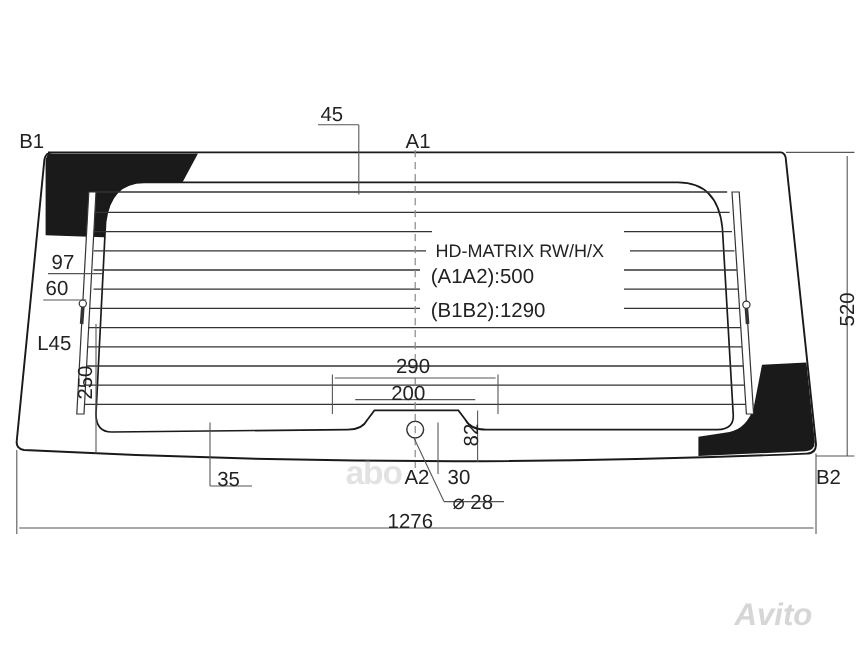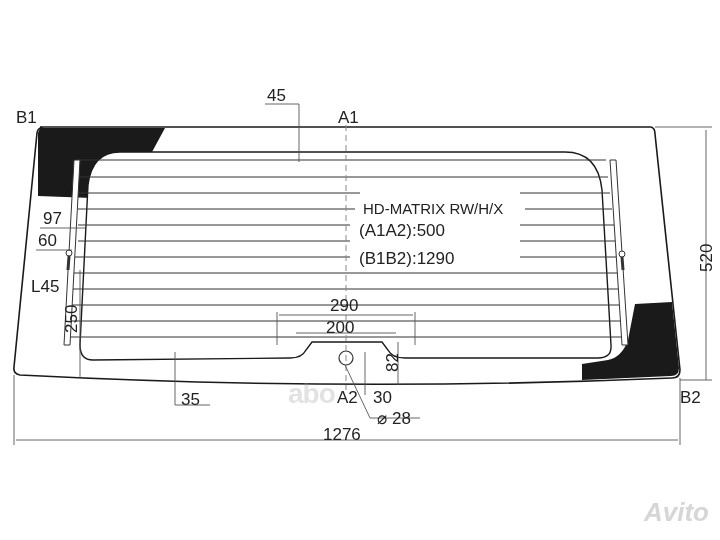--- a/index.html
+++ b/index.html
@@ -3,21 +3,21 @@
 <meta charset="utf-8">
 <style>
   html, body { margin:0; padding:0; background:#ffffff; }
   body { width:720px; height:540px; overflow:hidden; position:relative; font-family:"Liberation Sans", sans-serif; }
   #canvas { position:absolute; left:0; top:0; width:720px; height:540px; }
   svg text { font-family:"Liberation Sans", sans-serif; fill:#222; }
   .lbl { font-size:17px; }
   .spec { font-size:15px; }
   .wm { position:absolute; font-family:"Liberation Sans", sans-serif; font-weight:bold; color:rgba(150,150,150,0.28); }
   .wm-abo { left:288px; top:378px; font-size:28px; letter-spacing:-1px; }
-  .wm-avito { left:644px; top:497px; font-size:26px; color:rgba(210,210,210,0.9); font-style:italic; }
+  .wm-avito { left:612px; top:497px; font-size:26px; color:rgba(210,210,210,0.9); font-style:italic; }
 </style>
 </head>
 <body>
 
 <div id="canvas">
 <svg width="720" height="540" viewBox="0 0 720 540" xmlns="http://www.w3.org/2000/svg">
 
   <path d="M40,127 L651,127 Q655,128 655,134 L680,370 Q680,378 672,378 Q350,392 20,375 Q13,374 14,367 L37,133 Q38,127 44,127 Z" fill="#fff" stroke="#1a1a1a" stroke-width="1.6"></path>
 
   <path d="M40,128 L165,128 L152,152 L118,152 Q100,155 92,172 L92,198 L38,196 L38,133 Z" fill="#1a1a1a"></path>

